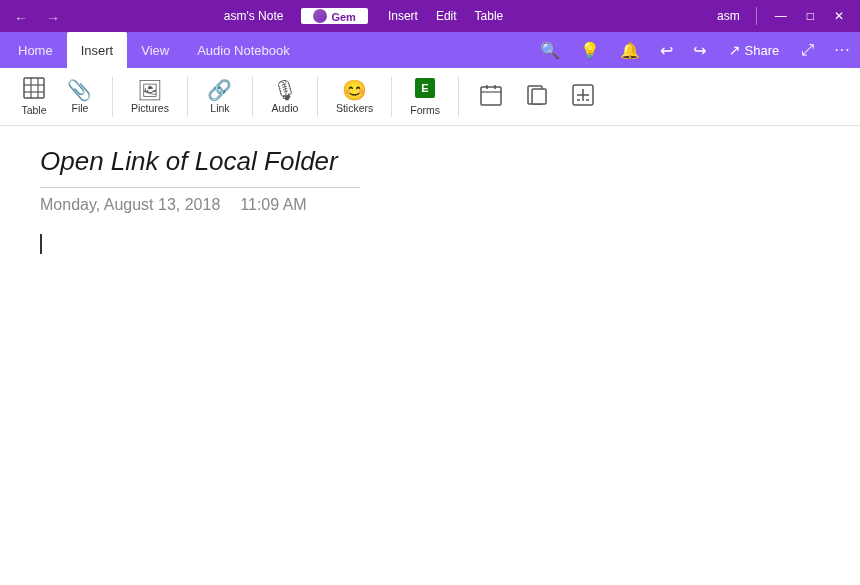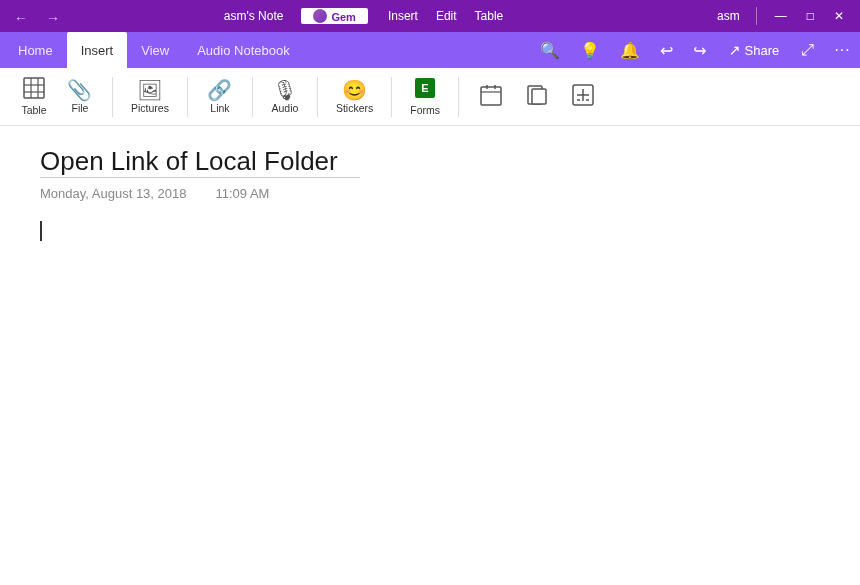--- a/index.html
+++ b/index.html
@@ -205,27 +205,29 @@
       height: calc(585px - 32px - 36px - 58px);
       padding: 20px 40px;
       position: relative;
     }
     .note-title {
       font-size: 26px;
       font-weight: 400;
       color: #1a1a1a;
       margin-bottom: 8px;
       border-bottom: 1px solid #ccc;
+      padding-bottom: 10px;
       width: 320px;
+      font-style: italic;
     }
     .note-meta {
       display: flex;
-      gap: 29px;
+      gap: 20px;
       color: #888;
-      font-size: 13px;
+      font-size: 16px;
       margin-bottom: 20px;
     }
   </style>
 </head>
 <body>
 
 <div class="title-bar">
   <div class="title-bar-left">
     <button class="title-bar-nav-btn">←</button>
     <button class="title-bar-nav-btn">→</button>

